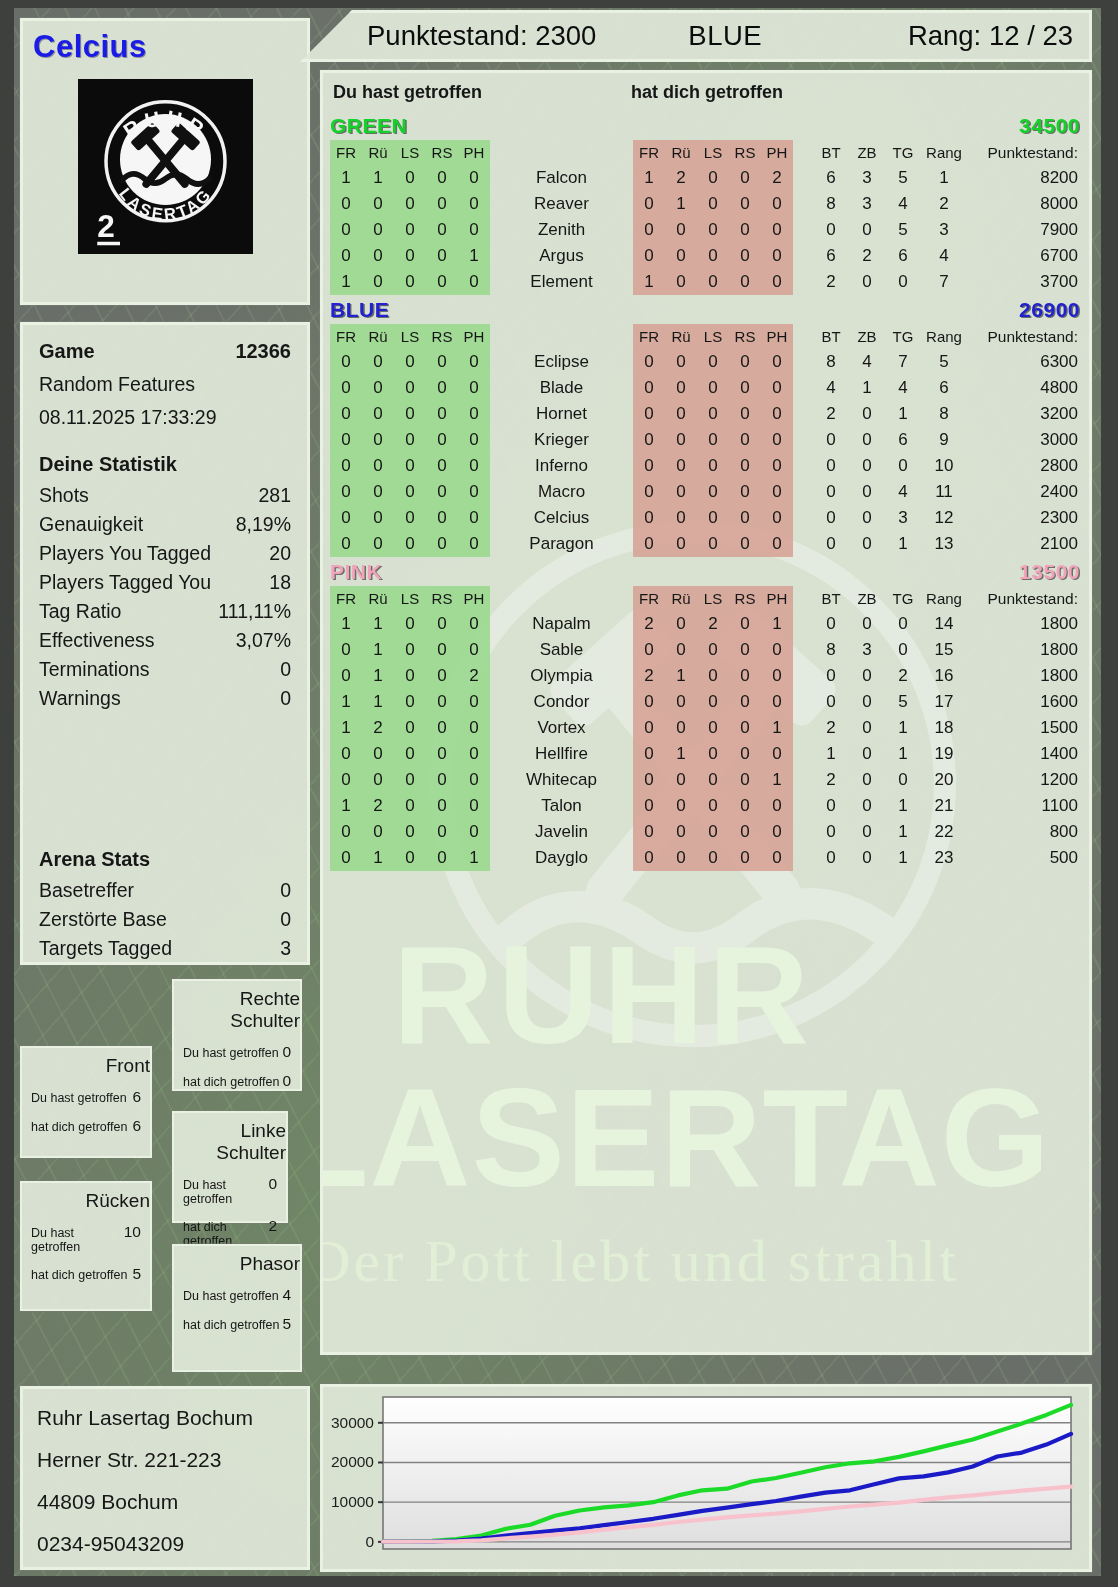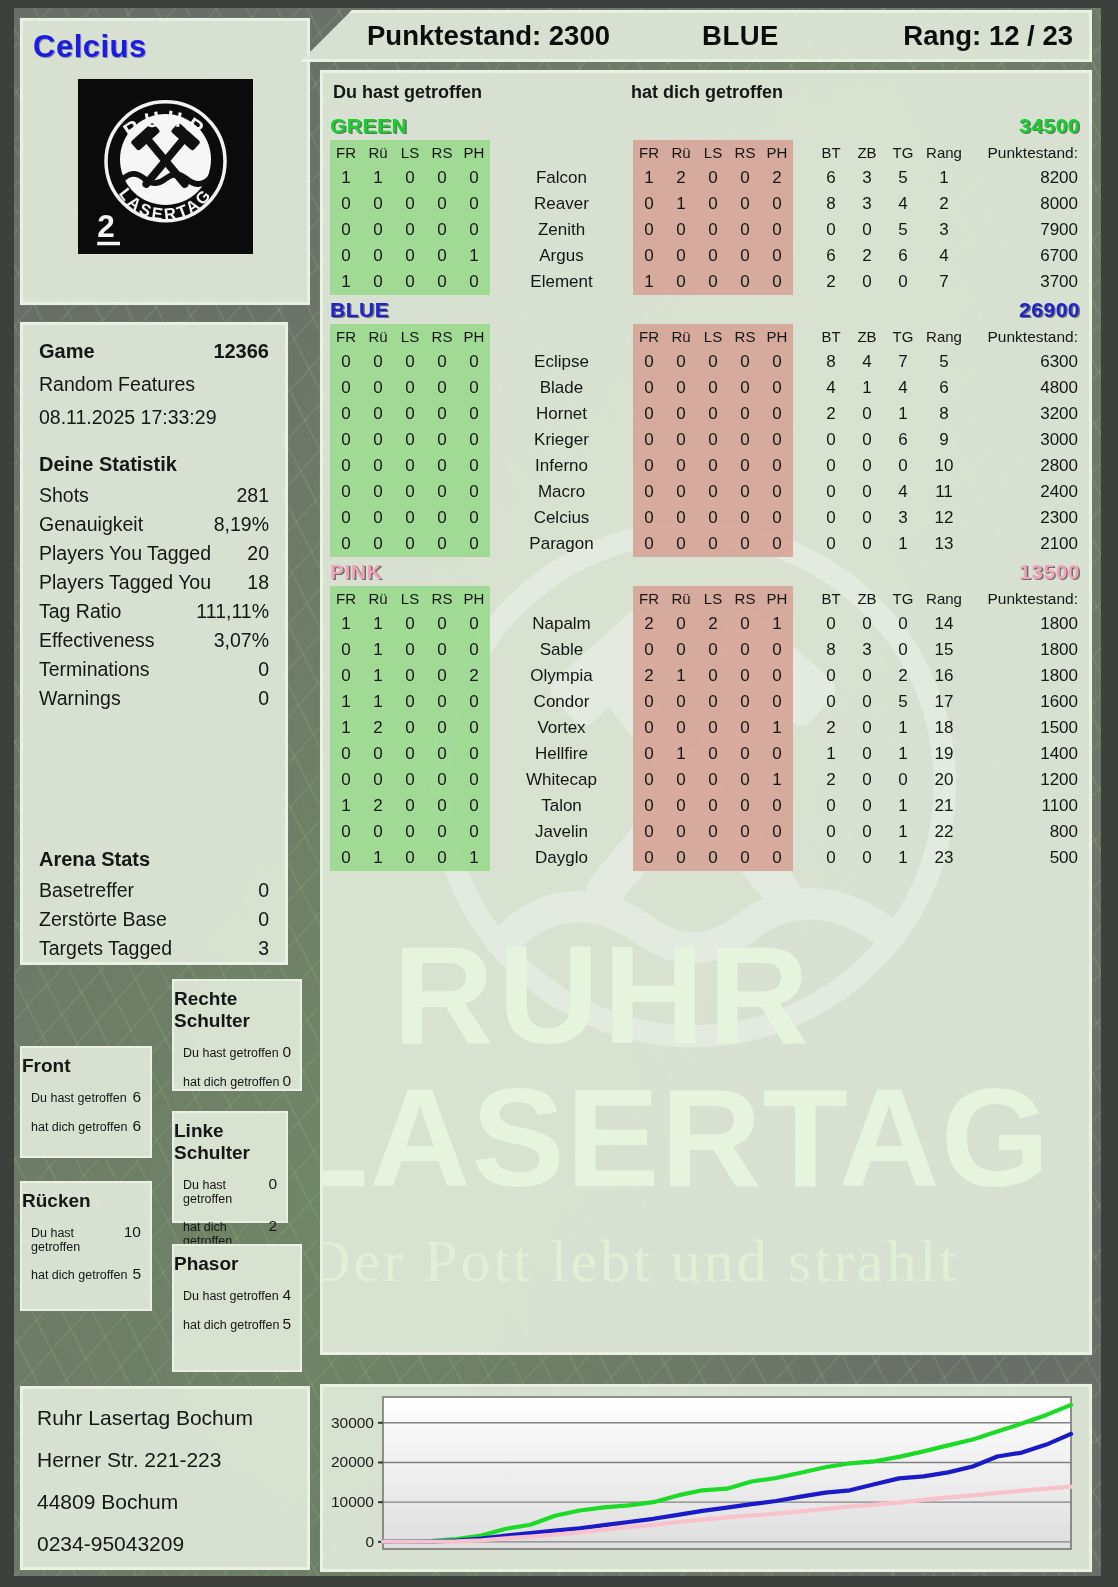--- a/index.html
+++ b/index.html
@@ -27,46 +27,46 @@
     box-sizing:border-box;
   }
   
   .player-panel{left:20px;top:18px;width:290px;height:287px;}
   .player-name{
     color:#1b1be6;font-weight:bold;font-size:31px;
     padding:8px 0 0 10px;letter-spacing:0.5px;
     text-shadow:1px 1px 0 rgba(40,40,80,0.45);
   }
   .logo-box{width:175px;height:175px;margin:14px auto 0 auto;display:block;}
-  .stats-panel{left:20px;top:322px;width:268px;height:643px;font-size:19.5px;}
+  .stats-panel{left:20px;top:322px;width:290px;height:643px;font-size:19.5px;}
   .srow{display:flex;justify-content:space-between;align-items:baseline;line-height:29px;padding:0 16px;}
   .srow.head{font-weight:bold;font-size:20px;line-height:33px;}
   .s-single{line-height:33px;padding:0 16px;}
   .gap16{height:14px;} .gap-arena{height:130px;}
   .stats-panel .top-pad{height:10px;}
   
   .bp{position:absolute;background:rgba(223,232,216,0.94);border:2px solid rgba(236,243,230,0.85);
       box-shadow:0 0 0 1px rgba(120,126,116,0.45);box-sizing:border-box;}
-  .bp-title{text-align:left;font-weight:bold;font-size:19px;margin-top:7px;}
+  .bp-title{text-align:right;font-weight:normal;font-size:19px;margin-top:7px;}
   .bp-row{display:flex;justify-content:space-between;align-items:baseline;padding:0 9px;margin-top:11px;font-size:12.5px;}
   .bp-row .v{font-size:15.5px;}
   .bp.front{left:20px;top:1046px;width:132px;height:112px;}
   .bp.ruecken{left:20px;top:1181px;width:132px;height:130px;}
   .bp.rechte{left:172px;top:979px;width:130px;height:112px;}
   .bp.linke{left:172px;top:1111px;width:116px;height:112px;}
   .bp.phasor{left:172px;top:1244px;width:130px;height:128px;}
   .address-panel{left:20px;top:1386px;width:290px;height:184px;}
   .address-panel div{line-height:42px;padding-left:14px;font-size:21px;}
   .address-panel .top-pad{height:8px;padding:0;}
   
   .main-header{
     left:300px;top:10px;width:792px;height:52px;
     clip-path:polygon(52px 0,100% 0,100% 100%,0 100%);
     display:flex;align-items:center;
-    font-weight:bold;font-size:27.5px;color:#0c0c0c;
+    font-weight:normal;font-size:27.5px;color:#0c0c0c;
   }
   .main-header .punkte{margin-left:64px;}
   .main-header .teamname{margin-left:92px;letter-spacing:0.5px;}
   .main-header .rang{margin-left:auto;margin-right:16px;}
   
   .main-panel{left:320px;top:70px;width:772px;height:1285px;overflow:hidden;}
   .mp-content{position:relative;z-index:2;}
   .hit-labels{position:relative;height:38px;}
   .hit-labels span{position:absolute;top:9px;font-weight:bold;font-size:18px;}
   .hit-labels .l1{left:10px;} .hit-labels .l2{left:308px;}

